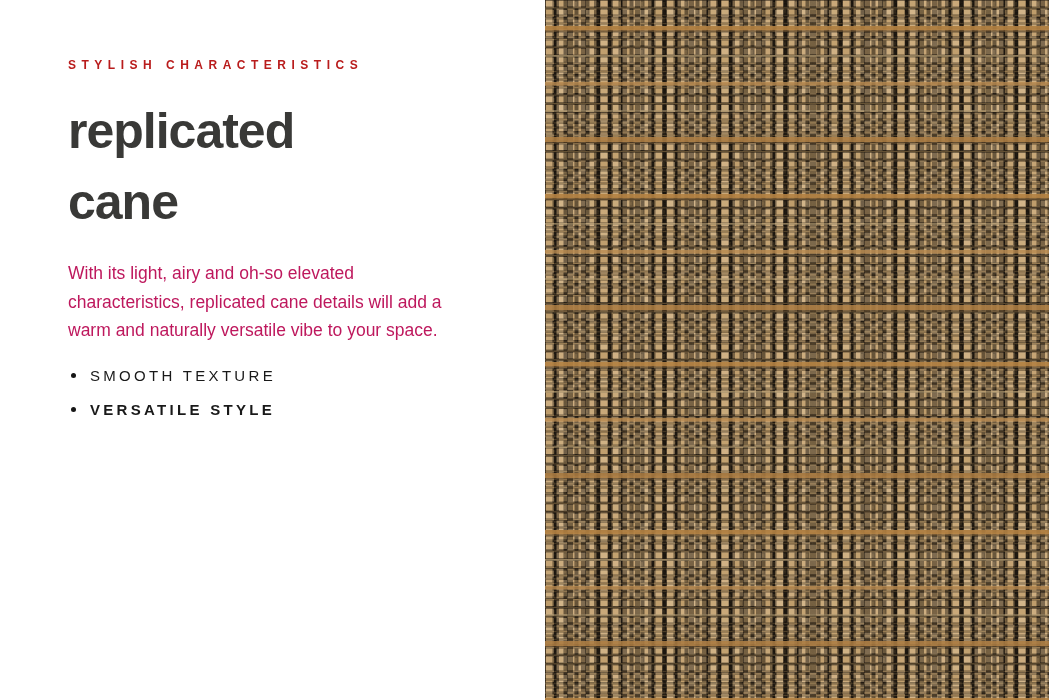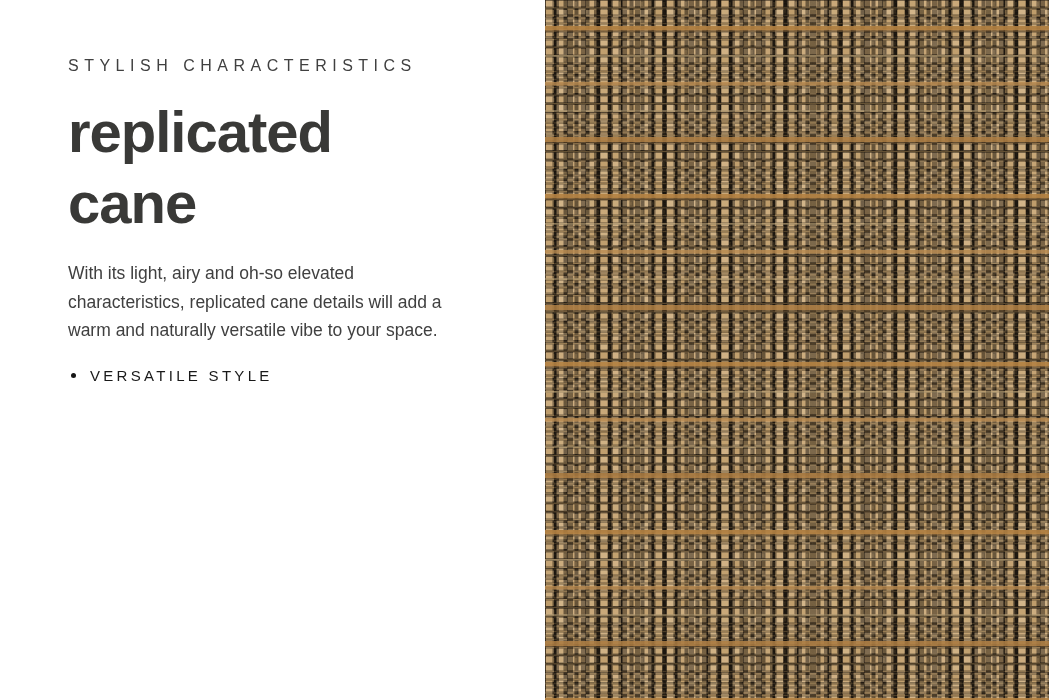--- a/index.html
+++ b/index.html
@@ -18,41 +18,41 @@
   }
   
   .info {
     width: 545px;
     height: 700px;
     box-sizing: border-box;
     padding: 57px 0 0 68px;
     flex: none;
   }
   .eyebrow {
-    font-size: 16px;
+    font-size: 12px;
     line-height: 17px;
-    font-weight: 400;
+    font-weight: 700;
     letter-spacing: 5.5px;
-    color: #404040;
+    color: #b91c1c;
   }
   .title {
     margin: 22px 0 0 0;
-    font-size: 58px;
+    font-size: 50px;
     line-height: 71px;
     font-weight: 700;
     letter-spacing: -1px;
     color: #393937;
     white-space: pre-line;
   }
   .desc {
     margin: 21px 0 0 0;
     max-width: 402px;
     font-size: 17.5px;
     line-height: 28.5px;
-    color: #404040;
+    color: #be185d;
   }
   .features {
     margin: 20px 0 0 0;
     padding: 0;
     list-style: none;
   }
   .feature {
     display: flex;
     align-items: flex-start;
   }
@@ -92,20 +92,24 @@
 
   <section class="info">
     <div class="eyebrow">STYLISH CHARACTERISTICS</div>
 
     <h1 class="title">replicated
 cane</h1>
 
     <p class="desc">With its light, airy and oh-so elevated characteristics, replicated cane details will add a warm and naturally versatile vibe to your space.</p>
 
     <ul class="features">
+      <li class="feature">
+        <span class="dot"></span>
+        <span class="feature-label">SMOOTH TEXTURE</span>
+      </li>
       <li class="feature">
         <span class="dot"></span>
         <span class="feature-label">VERSATILE STYLE</span>
       </li>
     </ul>
   </section>
 
   <figure class="media">
     <svg viewBox="0 0 504 700" preserveAspectRatio="none" aria-hidden="true">
       <defs>

